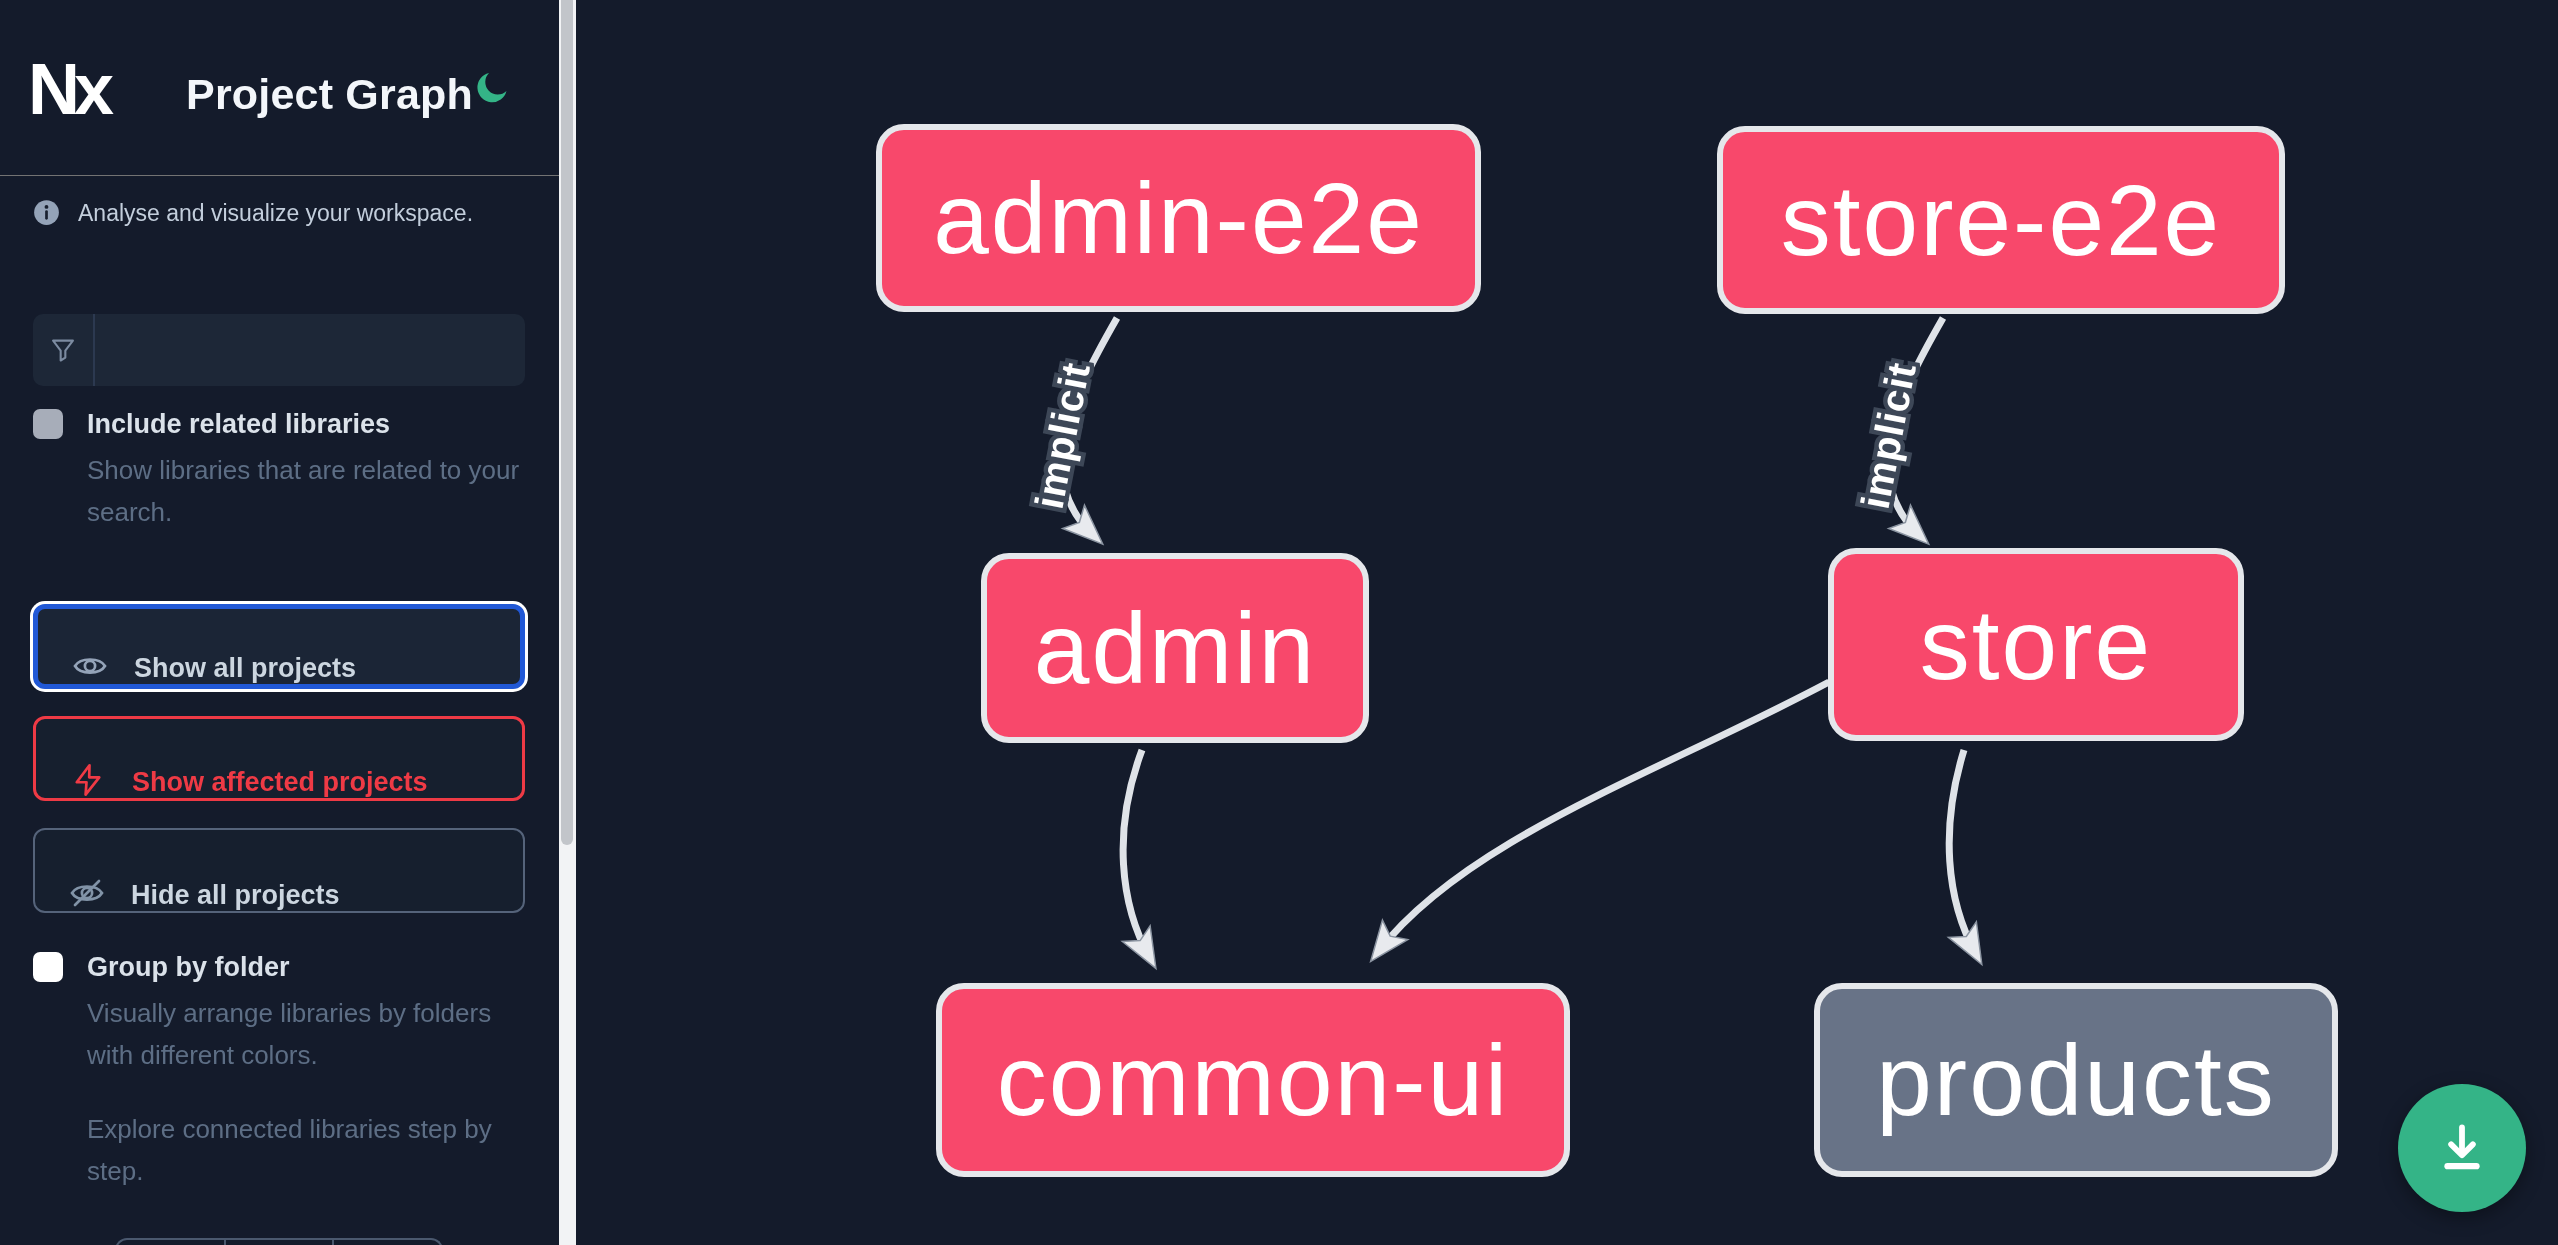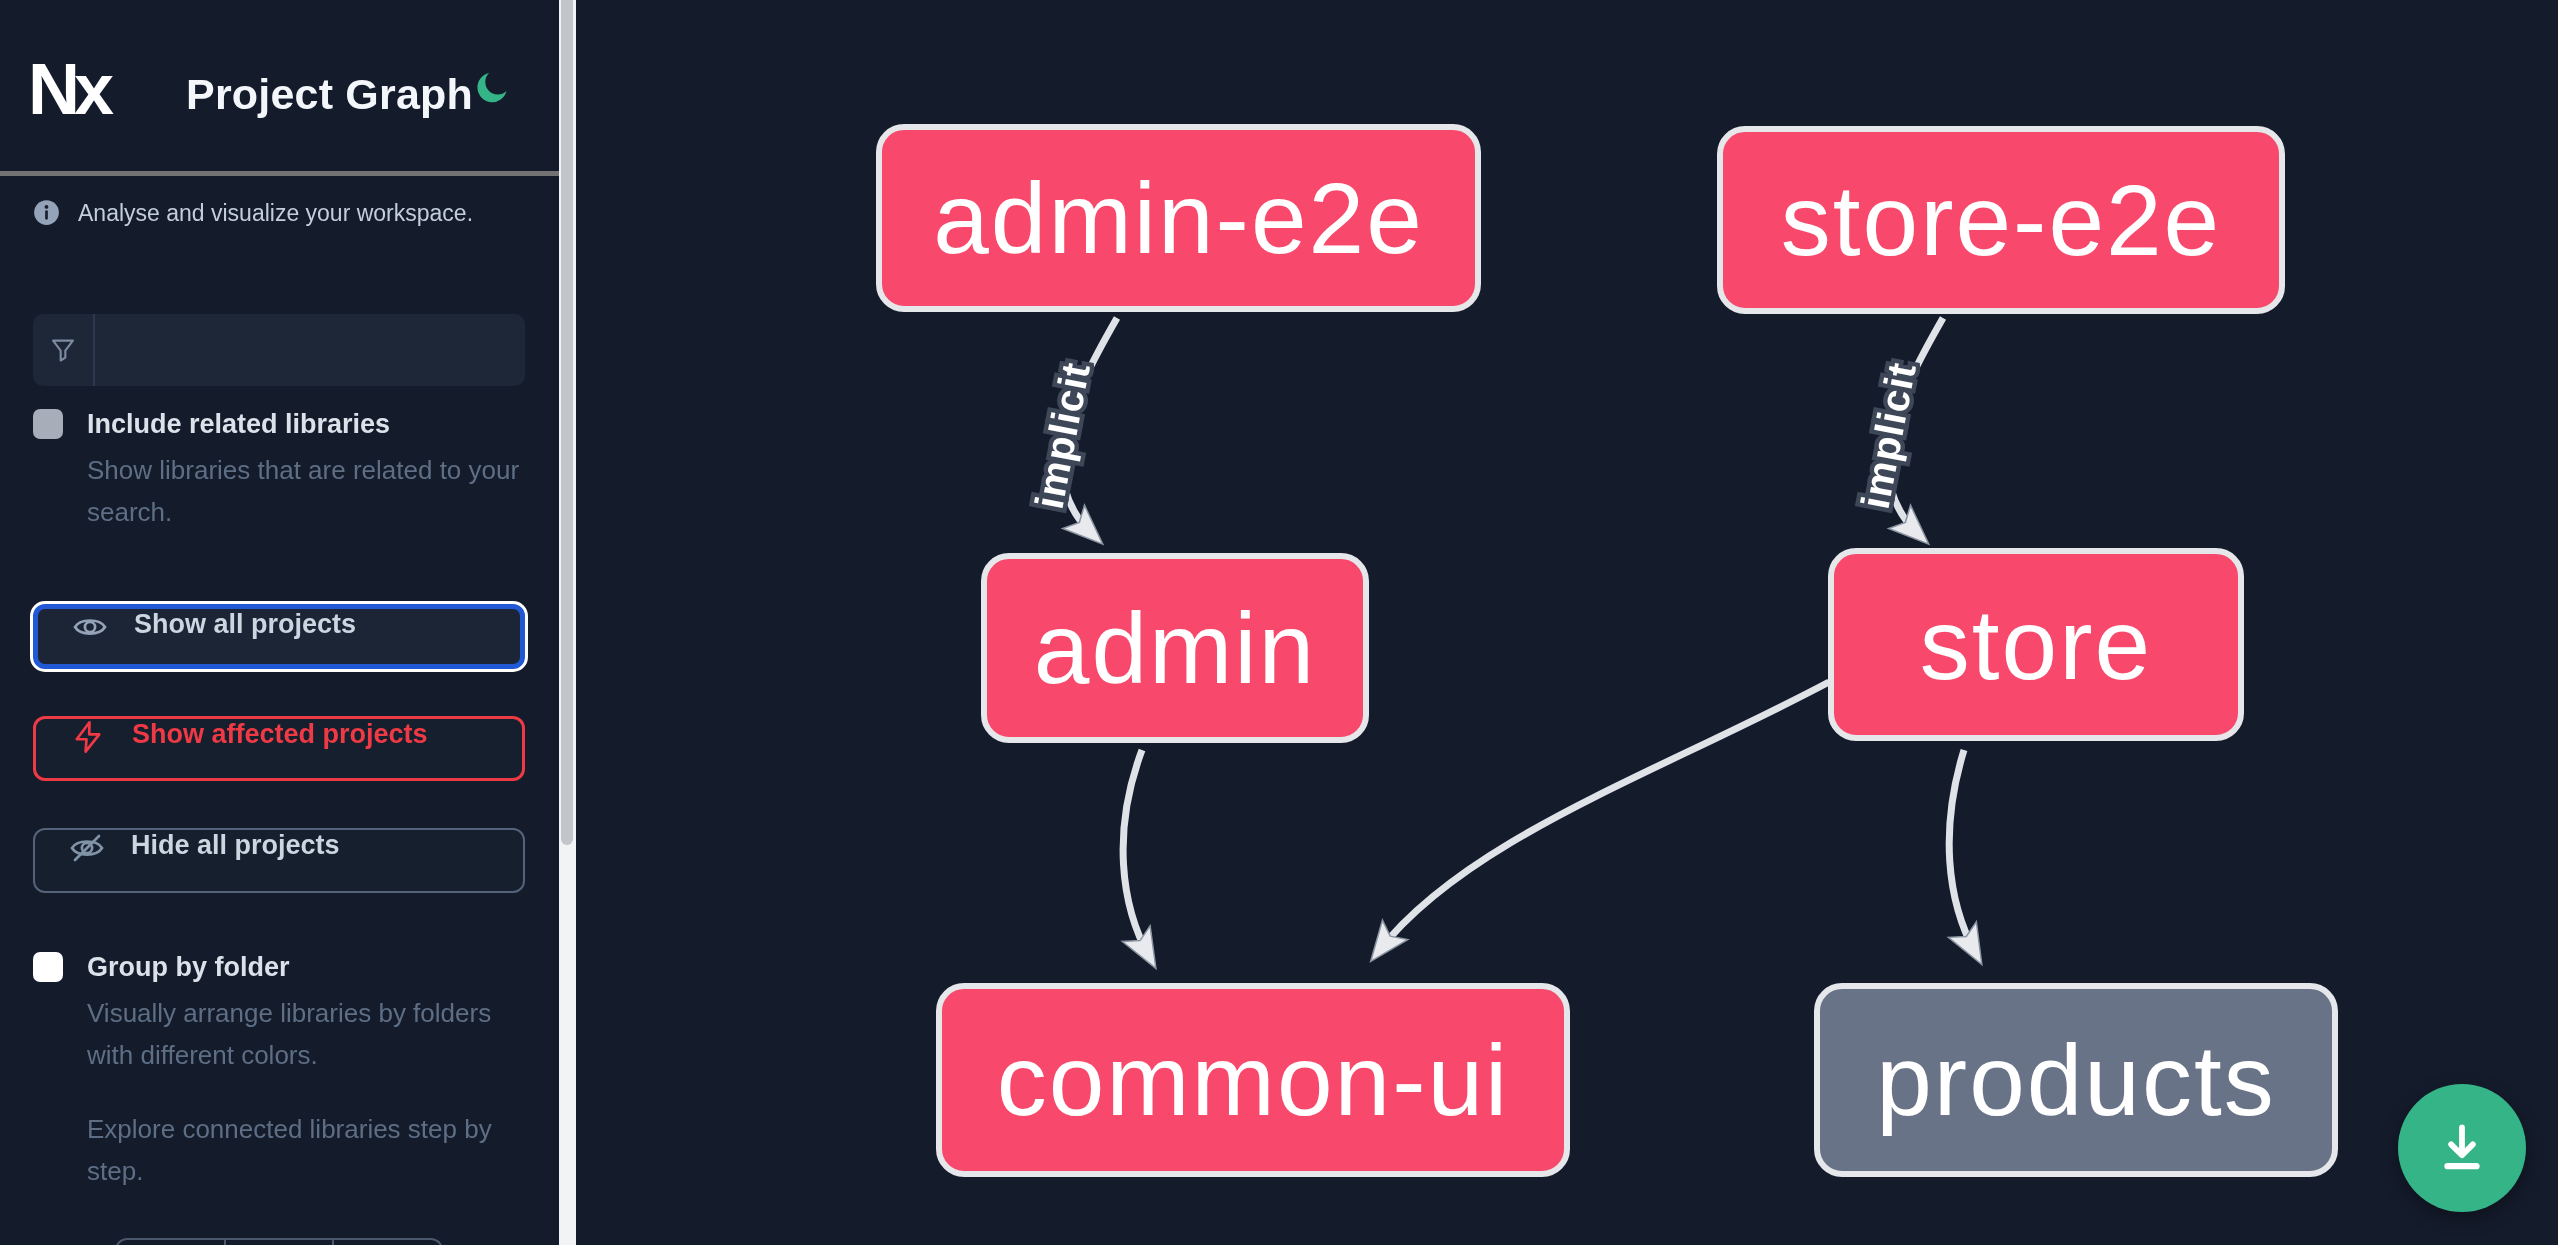--- a/index.html
+++ b/index.html
@@ -4,21 +4,21 @@
 <style>
   * { margin:0; padding:0; box-sizing:border-box; }
   html,body { width:2558px; height:1245px; overflow:hidden; background:#141b2b;
               font-family:"Liberation Sans", sans-serif; }
   #app { position:relative; width:2558px; height:1245px; background:#141b2b; }
 
   
   .sidebar { position:absolute; left:0; top:0; width:560px; height:1245px;
              background:#141b2b; z-index:5; }
   .sb-header { position:absolute; left:0; top:0; width:560px; height:176px;
-               border-bottom:5px solid #737373; }
+               border-bottom:1px solid #737373; }
   .logo { position:absolute; left:28px; top:44px; width:110px; height:90px;
           color:#ffffff; font-weight:800; font-size:72px; letter-spacing:-6px;
           display:flex; align-items:center; }
   .sb-title { position:absolute; left:186px; top:70px; font-size:43px; font-weight:700;
               color:#f3f6fa; letter-spacing:0.2px; }
   .moon { position:absolute; left:474px; top:68px; width:38px; height:38px; }
 
   .info-row { position:absolute; left:33px; top:198px; width:500px; display:flex;
               align-items:flex-start; gap:18px; }
   .info-row svg { flex:0 0 auto; margin-top:1px; }
@@ -37,22 +37,22 @@
   .toggle .row { display:flex; align-items:flex-start; gap:24px; }
   .cb { width:30px; height:30px; border-radius:7px; flex:0 0 auto; margin-top:2px;
         display:flex; align-items:center; justify-content:center; }
   .cb.gray  { background:#a7adb9; }
   .cb.white { background:#ffffff; }
   .cb.green { background:#35b288; }
   .toggle .lbl { color:#dbe2ea; font-size:27px; font-weight:700; line-height:34px; }
   .toggle .desc { color:#5d6e85; font-size:26px; line-height:42px; margin-top:8px;
                   width:438px; }
 
-  .sb-btn { position:absolute; left:33px; width:492px; height:65px; border-radius:12px;
-            background:#161f2e; display:flex; align-items:flex-start; gap:26px;
+  .sb-btn { position:absolute; left:33px; width:492px; height:85px; border-radius:12px;
+            background:#161f2e; display:flex; align-items:flex-end; gap:26px;
             padding:0 0 0 34px; cursor:pointer; }
   .sb-btn .t { font-size:27px; font-weight:600; color:#ccd6e0; }
   .sb-btn.focused { background:#1b2536; border:5px solid #2158d6;
                     box-shadow:0 0 0 3px #ffffff; }
   .sb-btn.affected { border:3px solid #ee3a45; }
   .sb-btn.affected .t { color:#ef3a45; }
   .sb-btn.plain { border:2px solid #55637a; }
 
   .segmented { position:absolute; left:115px; top:1238px; width:328px; height:24px;
                border:2px solid #4a586e; border-bottom:none; border-radius:12px 12px 0 0;

